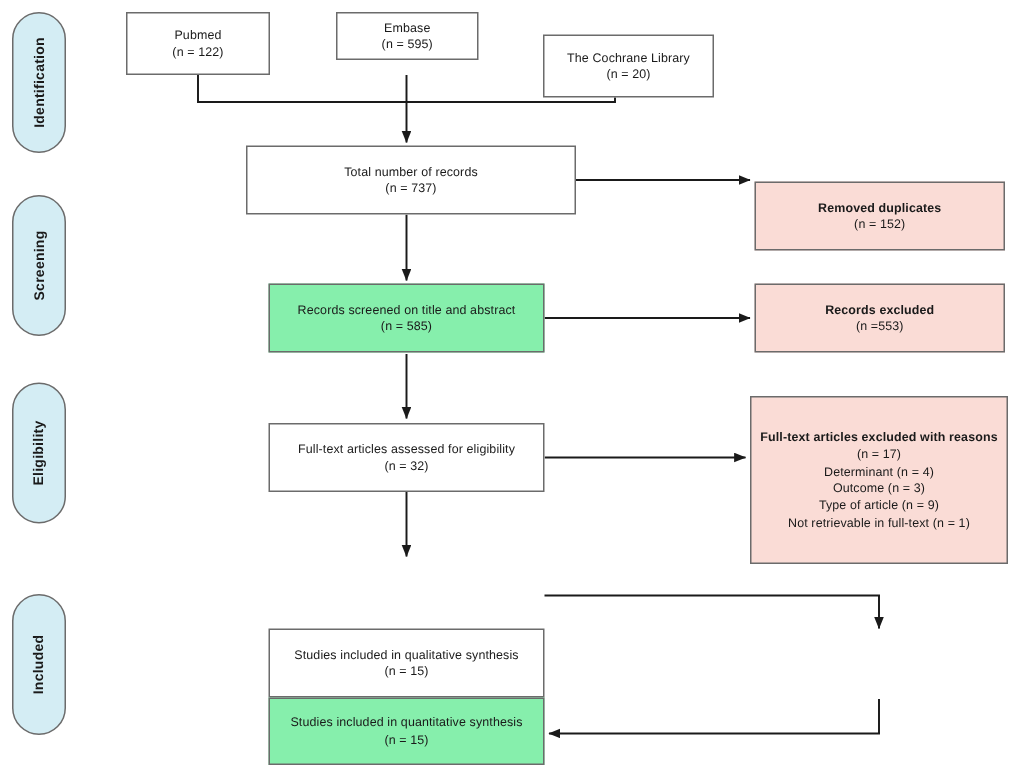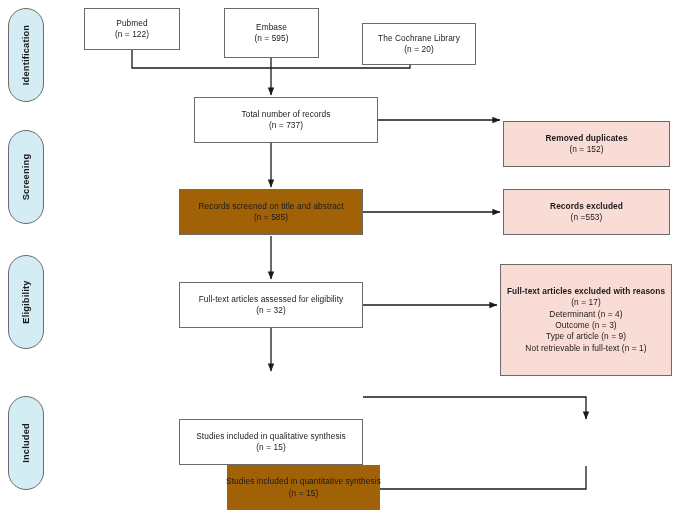--- a/index.html
+++ b/index.html
@@ -35,21 +35,21 @@
     align-items: center;
     justify-content: center;
     text-align: center;
     color: #1a1a1a;
     font-size: 8.3px;
     line-height: 11.4px;
     letter-spacing: 0.01em;
     padding: 1px 4px;
   }
   .node.white { background: #ffffff; }
-  .node.blue  { background: #a16207; }
+  .node.blue  { background: #86efac; }
   .node.pink  { background: #fadcd6; }
 
   .node .ln { display: block; white-space: nowrap; }
   .node .ln.bold { font-weight: bold; }
 
   .stage {
     position: absolute;
     box-sizing: border-box;
     background: #d4edf4;
     border: 1.3px solid #6b6b6b;
@@ -118,31 +118,31 @@
   </div>
   <div class="stage" style="left:8px; top:396px; width:36px; height:94px;">
     <span>Included</span>
   </div>
 
   <div class="node white" style="left:84px; top:8px; width:96px; height:42px;">
     <span class="ln">Pubmed</span>
     <span class="ln">(n = 122)</span>
   </div>
 
-  <div class="node white" style="left:224px; top:8px; width:95px; height:50px;">
+  <div class="node white" style="left:224px; top:8px; width:95px; height:32px;">
     <span class="ln">Embase</span>
     <span class="ln">(n = 595)</span>
   </div>
 
   <div class="node white" style="left:362px; top:23px; width:114px; height:42px;">
     <span class="ln">The Cochrane Library</span>
     <span class="ln">(n = 20)</span>
   </div>
 
-  <div class="node white" style="left:194px; top:97px; width:184px; height:46px;">
+  <div class="node white" style="left:164px; top:97px; width:220px; height:46px;">
     <span class="ln">Total number of records</span>
     <span class="ln">(n = 737)</span>
   </div>
 
   <div class="node pink" style="left:503px; top:97px; width:167px; height:46px;margin-top:24px;">
     <span class="ln bold">Removed duplicates</span>
     <span class="ln">(n = 152)</span>
   </div>
 
   <div class="node blue" style="left:179px; top:189px; width:184px; height:46px;">
@@ -168,18 +168,18 @@
     <span class="ln">Type of article (n = 9)</span>
     <span class="ln">Not retrievable in full-text (n = 1)</span>
   </div>
 
   <div class="node white" style="left:179px; top:374px; width:184px; height:46px;margin-top:45px;">
     <span class="ln">Studies included in qualitative synthesis</span>
     <span class="ln">(n = 15)</span>
   </div>
 
 
-  <div class="node blue" style="left:179px; top:465px; width:153px; height:45px;margin-left:48px;">
+  <div class="node blue" style="left:179px; top:465px; width:184px; height:45px;">
     <span class="ln">Studies included in quantitative synthesis</span>
     <span class="ln">(n = 15)</span>
   </div>
 
 </div>
 
 </body></html>

